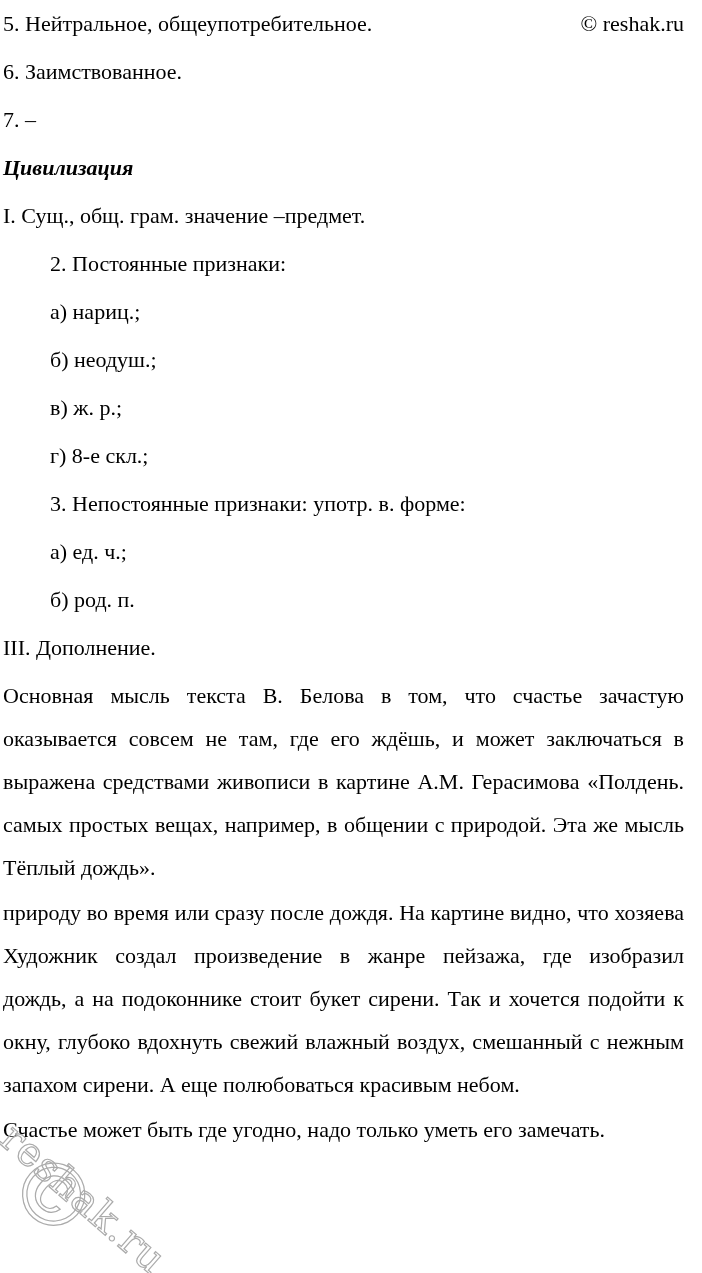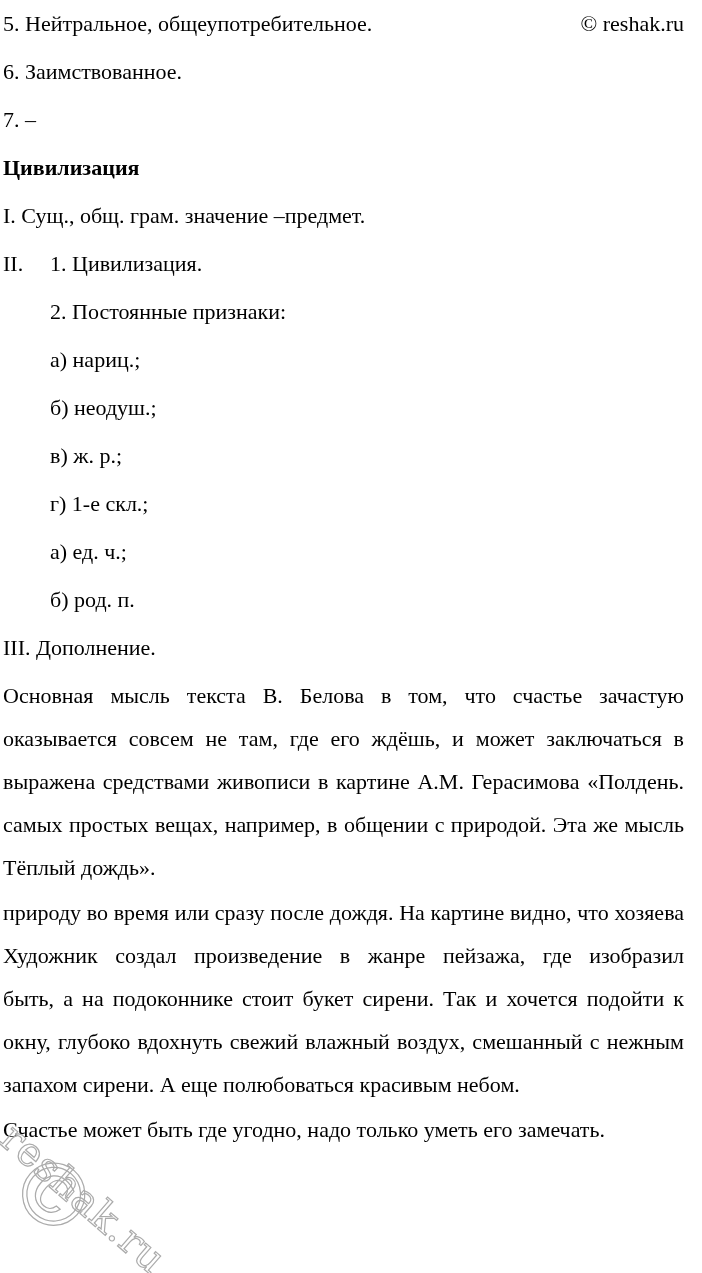--- a/index.html
+++ b/index.html
@@ -37,20 +37,21 @@
     display: inline-block;
     width: 47px;
   }
   .task-num {
     display: inline-block;
     width: 172px;
     font-weight: bold;
   }
   .word-title {
     font-weight: bold;
+    font-style: italic;
   }
   .para { margin-top: 2px; }
   .pl { line-height: 43px; }
   .j {
     text-align: justify;
     text-align-last: justify;
   }
   
   .wm {
     position: absolute;
@@ -91,47 +92,45 @@
     <span>© reshak.ru</span>
   </div>
 
   <div class="list-line">6. Заимствованное.</div>
   <div class="list-line">7. –</div>
 
   <div class="list-line word-title">Цивилизация</div>
 
   <div class="list-line">I. Сущ., общ. грам. значение –предмет.</div>
 
-  <div class="list-line">
-    <span class="rn">II.</span><span>1. Цивилизация.</span>
-  </div>
 
   <div class="list-line indent">2. Постоянные признаки:</div>
   <div class="list-line indent">а) нариц.;</div>
   <div class="list-line indent">б) неодуш.;</div>
   <div class="list-line indent">в) ж. р.;</div>
-  <div class="list-line indent">г) 1-е скл.;</div>
+  <div class="list-line indent">г) 8-е скл.;</div>
+  <div class="list-line indent">3. Непостоянные признаки: употр. в. форме:</div>
   <div class="list-line indent">а) ед. ч.;</div>
   <div class="list-line indent">б) род. п.</div>
 
   <div class="list-line">III. Дополнение.</div>
 
 
   <div class="para">
     <div class="pl j">Основная мысль текста В. Белова в том, что счастье зачастую</div>
     <div class="pl j">оказывается совсем не там, где его ждёшь, и может заключаться в</div>
     <div class="pl j">выражена средствами живописи в картине А.М. Герасимова «Полдень.</div>
     <div class="pl j">самых простых вещах, например, в общении с природой. Эта же мысль</div>
     <div class="pl">Тёплый дождь».</div>
   </div>
 
   <div class="para">
     <div class="pl j">природу во время или сразу после дождя. На картине видно, что хозяева</div>
     <div class="pl j">Художник создал произведение в жанре пейзажа, где изобразил</div>
-    <div class="pl j">быть, а на подоконнике стоит букет сирени. Так и хочется подойти к</div>
+    <div class="pl j">дождь, а на подоконнике стоит букет сирени. Так и хочется подойти к</div>
     <div class="pl j">окну, глубоко вдохнуть свежий влажный воздух, смешанный с нежным</div>
     <div class="pl">запахом сирени. А еще полюбоваться красивым небом.</div>
   </div>
 
   <div class="para">
     <div class="pl">Счастье может быть где угодно, надо только уметь его замечать.</div>
   </div>
 
   <div class="wm wm-c">©</div>
   <div class="wm wm-text">reshak.ru</div>

